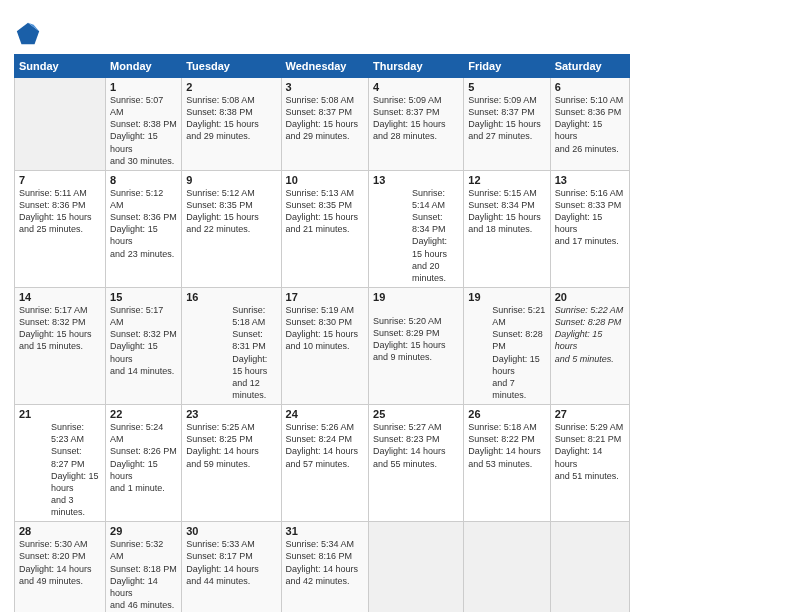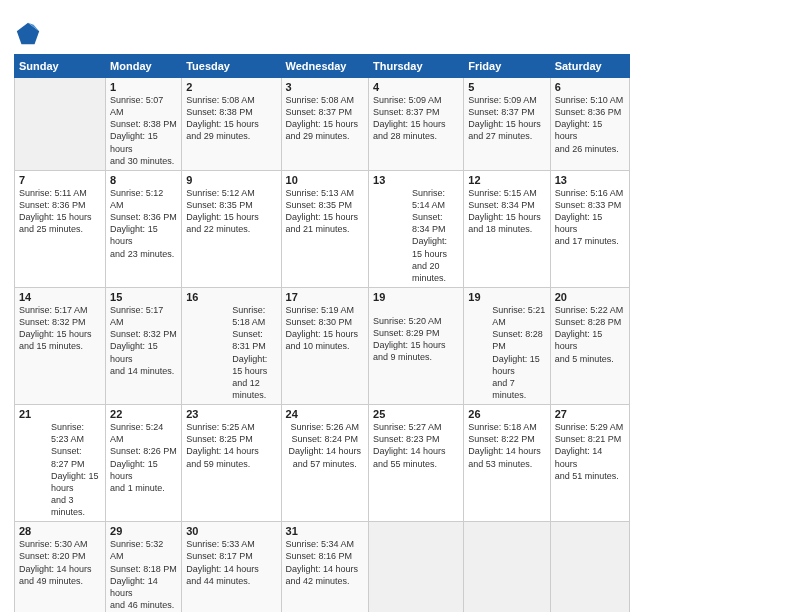--- a/index.html
+++ b/index.html
@@ -271,21 +271,21 @@
           </td>
           <td>
             <span class="day-number">19</span>
             <div class="day-info" style="white-space: pre-line; margin-left: 24px;">Sunrise: 5:21 AM
 Sunset: 8:28 PM
 Daylight: 15 hours
 and 7 minutes.</div>
           </td>
           <td>
             <span class="day-number">20</span>
-            <div class="day-info" style="white-space: pre-line;">Sunrise: 5:22 AM
+            <div class="day-info" style="white-space: pre-line; font-style: italic;">Sunrise: 5:22 AM
 Sunset: 8:28 PM
 Daylight: 15 hours
 and 5 minutes.</div>
           </td>
         </tr>
         <tr>
           <td>
             <span class="day-number">21</span>
             <div class="day-info" style="white-space: pre-line; margin-left: 32px;">Sunrise: 5:23 AM
 Sunset: 8:27 PM
@@ -301,21 +301,21 @@
           </td>
           <td>
             <span class="day-number">23</span>
             <div class="day-info" style="white-space: pre-line;">Sunrise: 5:25 AM
 Sunset: 8:25 PM
 Daylight: 14 hours
 and 59 minutes.</div>
           </td>
           <td>
             <span class="day-number">24</span>
-            <div class="day-info" style="white-space: pre-line; text-align: center;">Sunrise: 5:26 AM
+            <div class="day-info" style="white-space: pre-line;">Sunrise: 5:26 AM
 Sunset: 8:24 PM
 Daylight: 14 hours
 and 57 minutes.</div>
           </td>
           <td>
             <span class="day-number">25</span>
             <div class="day-info" style="white-space: pre-line;">Sunrise: 5:27 AM
 Sunset: 8:23 PM
 Daylight: 14 hours
 and 55 minutes.</div>

